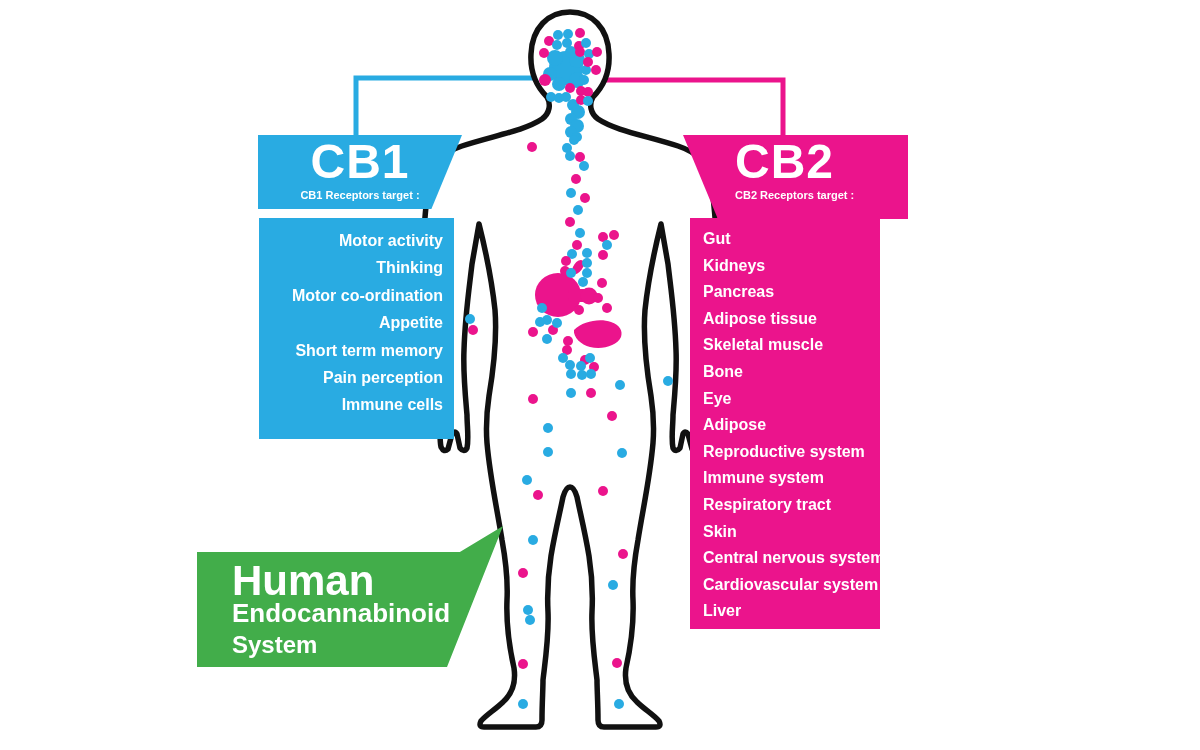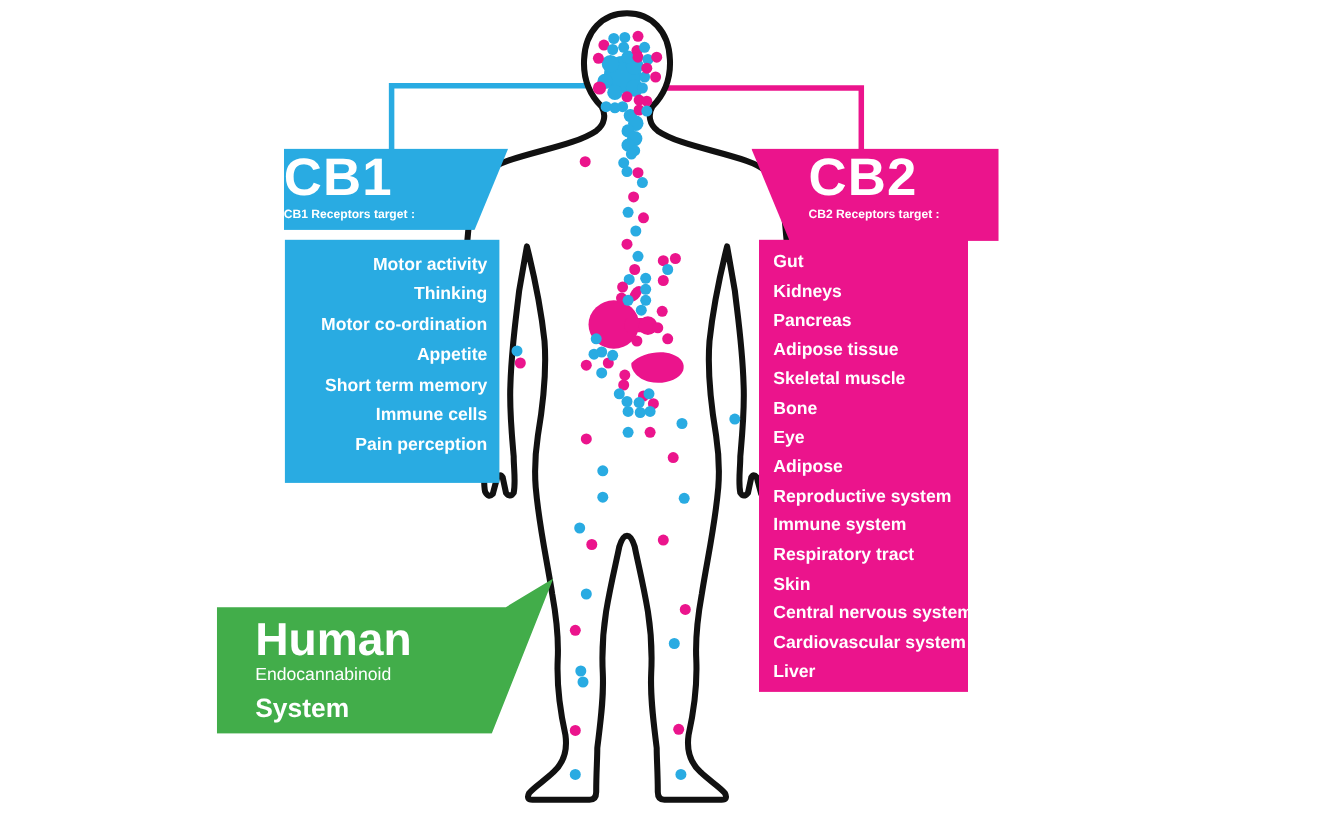--- a/index.html
+++ b/index.html
@@ -11,39 +11,39 @@
   .art{position:absolute;left:0;top:0;width:1200px;height:750px;}
   .line{fill:none;stroke-width:5;}
   .line-blue{stroke:var(--blue);}
   .line-pink{stroke:var(--pink);}
   .body-outline{fill:#ffffff;stroke:var(--ink);stroke-width:5.5;stroke-linejoin:round;stroke-linecap:round;}
   .fill-blue{fill:var(--blue);}
   .fill-pink{fill:var(--pink);}
 
   .box{position:absolute;color:var(--text);}
   .cb1-header{left:258px;top:135px;width:204px;height:74px;background:var(--blue);
-    clip-path:polygon(0 0,100% 0,85% 100%,0 100%);text-align:left;}
+    clip-path:polygon(0 0,100% 0,85% 100%,0 100%);text-align:center;}
   .cb2-header{left:683px;top:135px;width:225px;height:84px;background:var(--pink);
     clip-path:polygon(0 0,100% 0,100% 100%,15.5% 100%);text-align:left;}
   .cb-title{font-size:48px;font-weight:700;line-height:50px;padding-top:2px;letter-spacing:1px;}
   .cb-sub{font-size:11px;font-weight:700;line-height:17px;}
   .cb2-header .cb-title,.cb2-header .cb-sub{padding-left:52px;}
 
   .cb1-list{left:259px;top:218px;width:168px;height:212px;background:var(--blue);
     text-align:right;padding:9px 11px 0 16px;box-sizing:content-box;}
   .cb1-item{font-size:16px;font-weight:700;line-height:27.4px;white-space:nowrap;}
   .cb2-list{left:690px;top:218px;width:190px;height:411px;background:var(--pink);
     text-align:left;padding:8px 0 0 13px;box-sizing:border-box;}
   .cb2-item{font-size:16px;font-weight:700;line-height:26.6px;white-space:nowrap;}
 
   .green-box{left:197px;top:526px;width:306px;height:141px;background:var(--green);
     clip-path:polygon(0 18.4%,85.9% 18.4%,100% 0,81.7% 100%,0 100%);
     padding:38px 0 0 35px;box-sizing:border-box;}
   .g1{font-size:42px;font-weight:700;line-height:34px;}
-  .g2{font-size:16px;font-weight:400;line-height:31px;}
+  .g2{font-size:26px;font-weight:700;line-height:31px;}
   .g3{font-size:24px;font-weight:700;line-height:31px;}
 </style>
 </head>
 <body>
 
 <div class="stage">
 
   <svg class="art" viewBox="0 0 1200 750" aria-hidden="true">
 
     <polyline class="line line-blue" points="356,137 356,78 572,78"></polyline>
@@ -246,22 +246,22 @@
   <div class="box cb1-header">
     <div class="cb-title">CB1</div>
     <div class="cb-sub">CB1 Receptors target :</div>
   </div>
   <div class="box cb1-list">
       <div class="cb1-item">Motor activity</div>
       <div class="cb1-item">Thinking</div>
       <div class="cb1-item">Motor co-ordination</div>
       <div class="cb1-item">Appetite</div>
       <div class="cb1-item">Short term memory</div>
+      <div class="cb1-item">Pain perception</div>
       <div class="cb1-item">Immune cells</div>
-      <div class="cb1-item">Pain perception</div>
     </div>
 
   <div class="box cb2-header">
     <div class="cb-title">CB2</div>
     <div class="cb-sub">CB2 Receptors target :</div>
   </div>
   <div class="box cb2-list">
       <div class="cb2-item">Gut</div>
       <div class="cb2-item">Kidneys</div>
       <div class="cb2-item">Pancreas</div>

